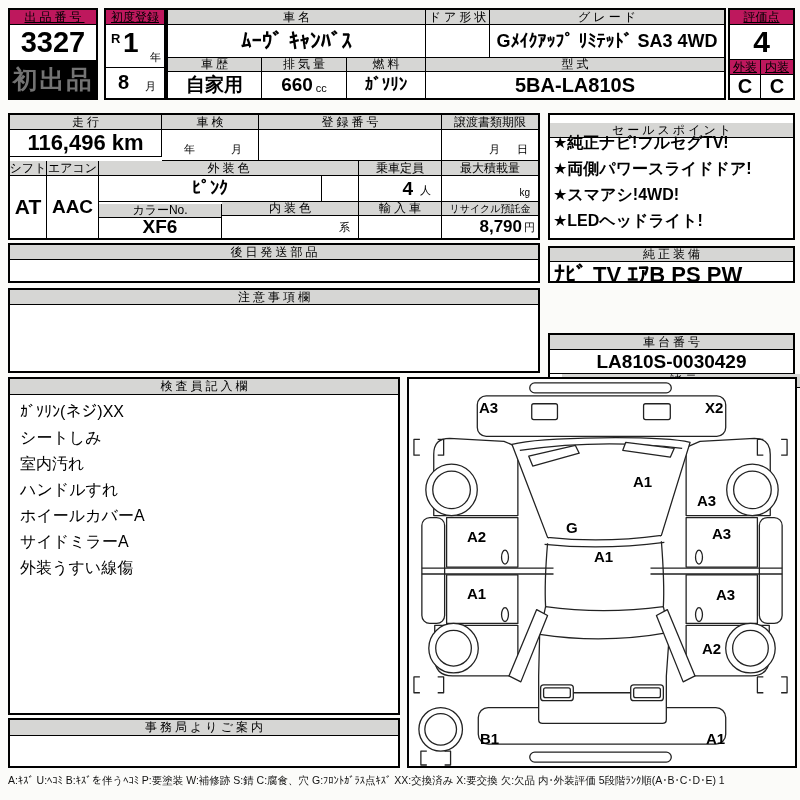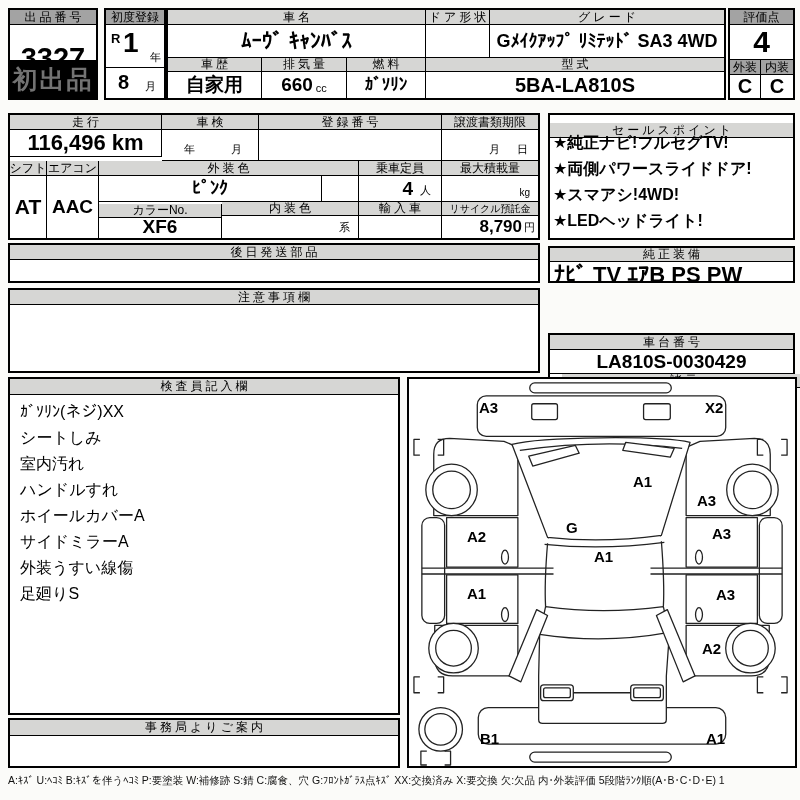--- a/index.html
+++ b/index.html
@@ -5,39 +5,39 @@
   html,body{margin:0;padding:0;}
   body{
     width:800px;height:800px;position:relative;background:#fbfbf9;
     font-family:"Liberation Sans","DejaVu Sans",sans-serif;color:#000;
     -webkit-font-smoothing:antialiased;
   }
   .box{position:absolute;border:2px solid #000;background:#fff;box-sizing:border-box;}
   .cell{position:absolute;box-sizing:border-box;overflow:hidden;}
   .hdr{background:#d6d6d4;border-bottom:1px solid #000;display:flex;align-items:center;justify-content:center;
        font-size:12px;letter-spacing:3px;text-indent:3px;white-space:nowrap;}
-  .hdr.white{background:#a3a3a3;}
+  .hdr.white{background:#be185d;text-decoration:underline;}
   .hdr.tight{letter-spacing:0;text-indent:0;}
   .val{display:flex;align-items:center;justify-content:center;font-weight:bold;white-space:nowrap;}
   .br{border-right:1px solid #000;}
   .bb{border-bottom:1px solid #000;}
   .small{font-size:11px;font-weight:normal;}
   .badge{background:#000;color:#737373;display:flex;align-items:center;justify-content:center;
          font-size:25px;font-weight:bold;letter-spacing:2px;}
   .listline{font-size:16px;font-weight:bold;line-height:22px;padding:2px 3px;white-space:nowrap;}
   .noteline{font-size:16px;line-height:26px;white-space:nowrap;}
   .dlabel{position:absolute;font-size:15px;font-weight:bold;line-height:15px;}
   .legend{position:absolute;left:8px;top:774px;width:789px;font-size:10.5px;color:#111;white-space:nowrap;}
 </style>
 </head>
 <body>
 
 <div class="box" style="left:8px;top:8px;width:90px;height:92px;">
   <div class="cell hdr white" style="left:0;top:0;width:86px;height:15px;">出品番号</div>
-  <div class="cell val" style="left:0;top:15px;width:86px;height:35px;font-size:29px;margin-top:16px;">3327</div>
+  <div class="cell val" style="left:0;top:15px;width:86px;height:35px;font-size:29px;">3327</div>
   <div class="cell badge" style="left:0;top:50px;width:86px;height:38px;">初出品</div>
 </div>
 
 <div class="box" style="left:104px;top:8px;width:62px;height:92px;">
   <div class="cell hdr white tight" style="left:0;top:0;width:58px;height:15px;">初度登録</div>
   <div class="cell bb" style="left:0;top:15px;width:58px;height:43px;">
     <span style="position:absolute;left:5px;top:6px;font-size:13px;font-weight:bold;">R</span>
     <span style="position:absolute;left:17px;top:2px;font-size:28px;font-weight:bold;">1</span>
     <span style="position:absolute;right:3px;bottom:2px;font-size:11px;">年</span>
   </div>
@@ -173,21 +173,20 @@
 <div class="box" style="left:8px;top:377px;width:392px;height:338px;">
   <div class="cell hdr" style="left:0;top:0;width:388px;height:16px;">検査員記入欄</div>
   <div class="cell" style="left:0;top:16px;width:388px;height:318px;padding:4px 10px;">
     <div class="noteline">ｶﾞｿﾘﾝ(ネジ)XX</div>
     <div class="noteline">シートしみ</div>
     <div class="noteline">室内汚れ</div>
     <div class="noteline">ハンドルすれ</div>
     <div class="noteline">ホイールカバーA</div>
     <div class="noteline">サイドミラーA</div>
     <div class="noteline">外装うすい線傷</div>
-    <div class="noteline">足廻りS</div>
   </div>
 </div>
 
 <div class="box" style="left:8px;top:718px;width:392px;height:50px;">
   <div class="cell hdr" style="left:0;top:0;width:388px;height:16px;">事務局よりご案内</div>
   <div class="cell" style="left:0;top:16px;width:388px;height:30px;"></div>
 </div>
 
 <div class="box" style="left:407px;top:377px;width:390px;height:391px;">
   <svg viewBox="0 0 390 391" style="position:absolute;left:0;top:0;width:386px;height:387px;">

